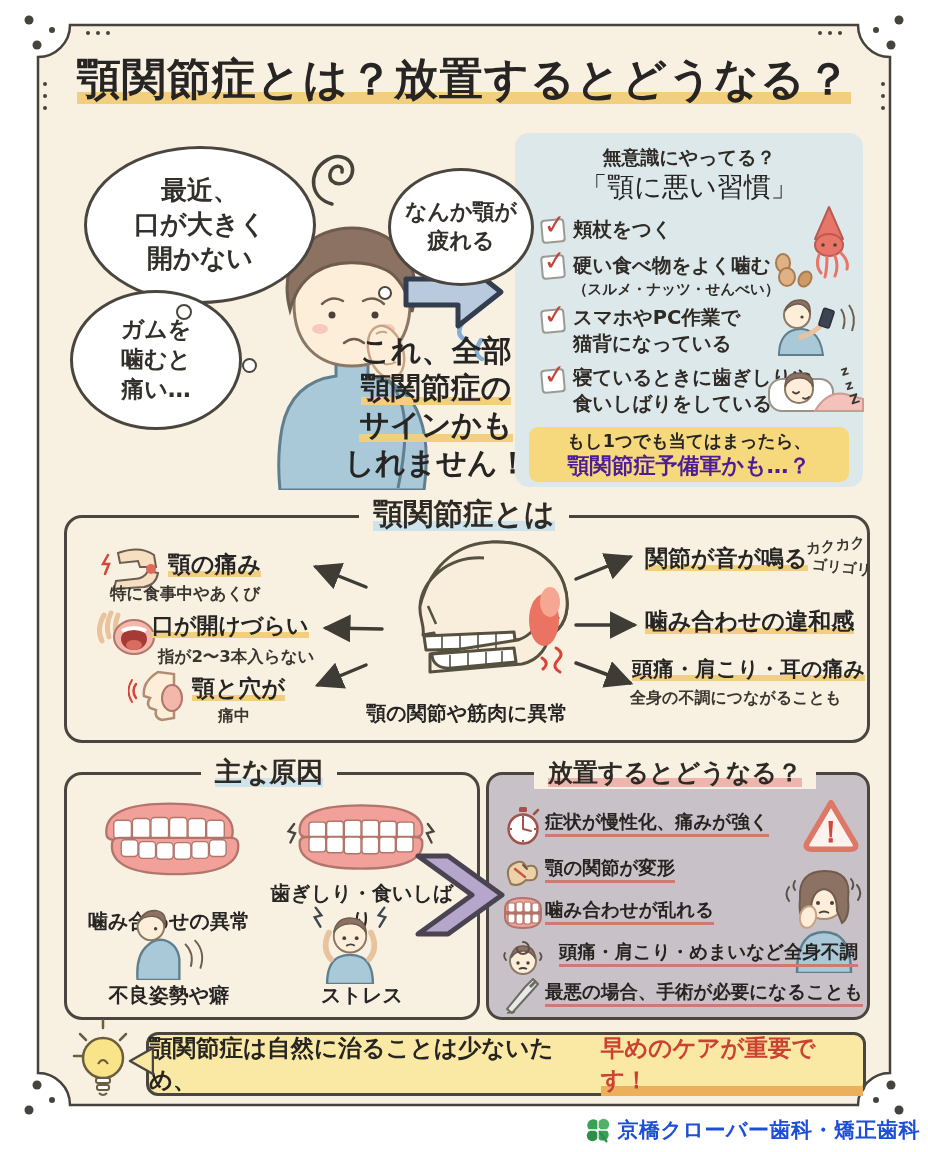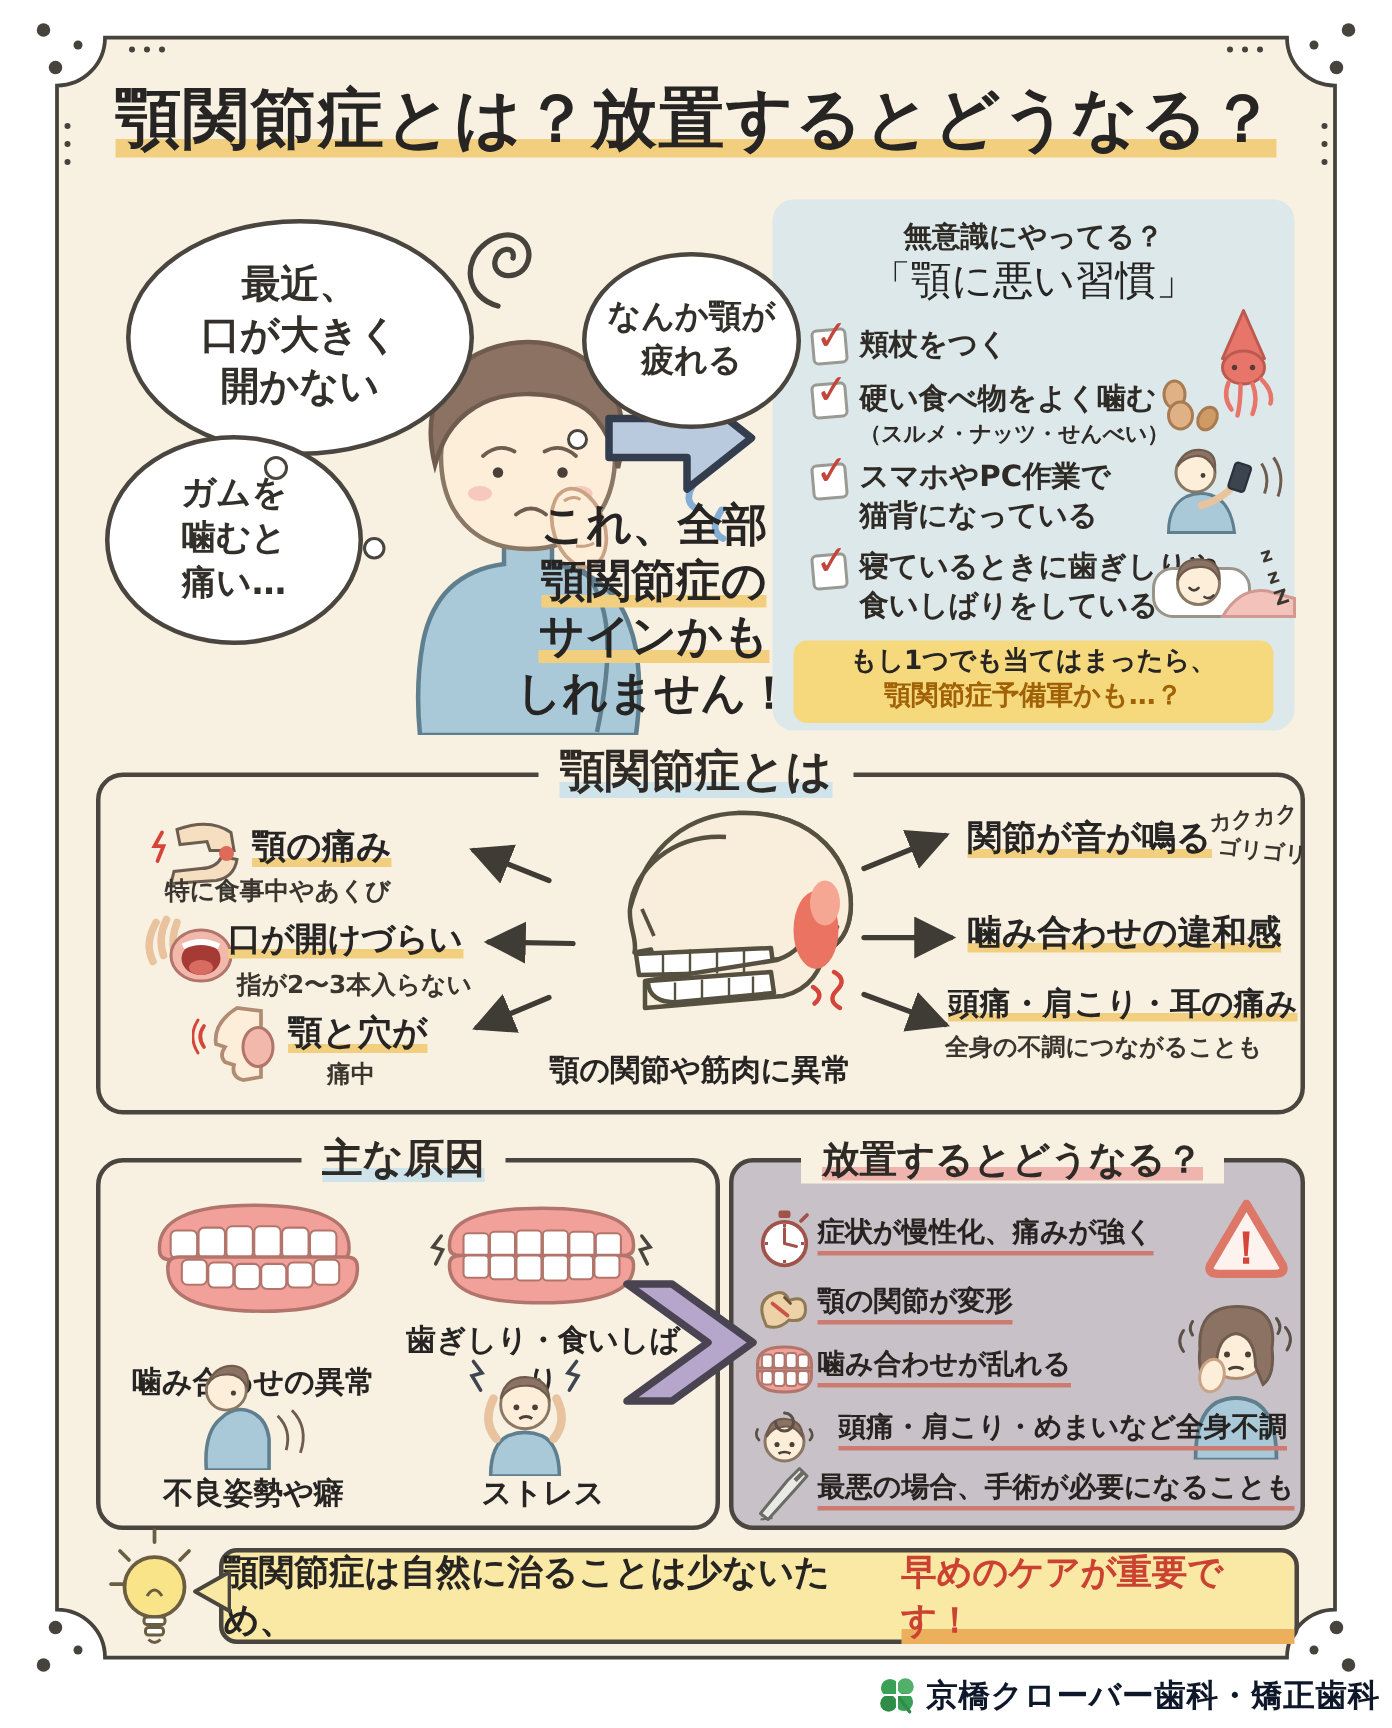--- a/index.html
+++ b/index.html
@@ -24,41 +24,41 @@
   
   .bluebox{left:515px;top:133px;width:348px;height:354px;background:#dde8ea;border-radius:14px;z-index:2;}
   .bb-sub{position:absolute;top:12px;left:0;width:100%;text-align:center;font-size:19px;font-weight:bold;color:#2e2a26;}
   .bb-title{position:absolute;top:36px;left:0;width:100%;text-align:center;font-size:27px;font-weight:normal;color:#262523;}
   .chk{position:absolute;width:20px;height:20px;background:#fff;border:2.5px solid #9a9a94;border-radius:4px;transform:rotate(-5deg);}
   .chk .mark{position:absolute;left:1px;top:-10px;font-style:normal;color:#c4453c;font-size:27px;font-weight:bold;line-height:1;}
   .bb-item{position:absolute;left:58px;font-size:19.5px;font-weight:bold;color:#2e2a26;line-height:1.35;}
   .bb-note{position:absolute;left:58px;font-size:14.5px;font-weight:bold;color:#2e2a26;}
   .warnbox{position:absolute;left:14px;right:14px;top:294px;height:52px;background:#f6d87d;border-radius:9px;text-align:center;padding-top:3px;}
   .warn1{display:block;font-size:17.5px;font-weight:bold;color:#262523;line-height:1.3;}
-  .warn2{display:block;font-size:18px;font-weight:bold;color:#a16207;line-height:1.2;}
+  .warn2{display:block;font-size:22px;font-weight:bold;color:#4c1d95;line-height:1.2;}
   
   .secbox{position:absolute;border:3px solid #4a463f;border-radius:18px;z-index:1;}
   .sechead{position:absolute;text-align:center;z-index:4;}
   .sechead .pad{display:inline-block;background:#f8f1e2;padding:0 14px;}
   
   .lbl{position:absolute;font-weight:bold;color:#262523;z-index:3;}
   .note{position:absolute;font-weight:bold;color:#3a362f;z-index:3;}
   .sfx{position:absolute;font-weight:bold;color:#3a362f;z-index:3;}
   
   .cause-lbl{position:absolute;font-size:20px;font-weight:bold;color:#262523;text-align:center;z-index:3;}
   
   .graybox{left:486px;top:772px;width:378px;height:242px;background:#c8c2c8;border:3px solid #4a463f;border-radius:16px;z-index:1;}
   .gb-row-lbl{position:absolute;left:56px;font-size:18.5px;font-weight:bold;color:#262320;border-bottom:3px solid #cd7a70;padding-bottom:1px;line-height:1.2;}
   
   .banner{left:146px;top:1032px;width:714px;height:58px;background:#fae9a4;border:3px solid #4a463f;border-radius:12px;display:flex;align-items:center;justify-content:center;z-index:2;}
   .banner .t1{font-size:23.5px;font-weight:bold;color:#262523;}
   .banner .t2{font-size:23.5px;font-weight:bold;color:#cc4232;}
   
   .footer{left:0;top:1110px;width:920px;height:40px;display:flex;align-items:center;justify-content:flex-end;gap:6px;z-index:2;}
-  .footer .name{font-size:21px;font-weight:bold;color:#0f172a;letter-spacing:0.5px;}
+  .footer .name{font-size:21px;font-weight:bold;color:#1d4ed8;letter-spacing:0.5px;}
   svg{display:block;}
 </style>
 </head>
 <body>
 
 <div id="stage">
 
   <svg class="abs" style="left:0;top:0;z-index:0" width="928" height="1152" viewBox="0 0 928 1152">
     <path d="M70 25 H858 A32 32 0 0 0 890 57 V1073 A32 32 0 0 0 858 1105 H70 A32 32 0 0 0 38 1073 V57 A32 32 0 0 0 70 25 Z" fill="#f8f1e2" stroke="#46423c" stroke-width="2.5"></path>
     <g fill="#46423c">

